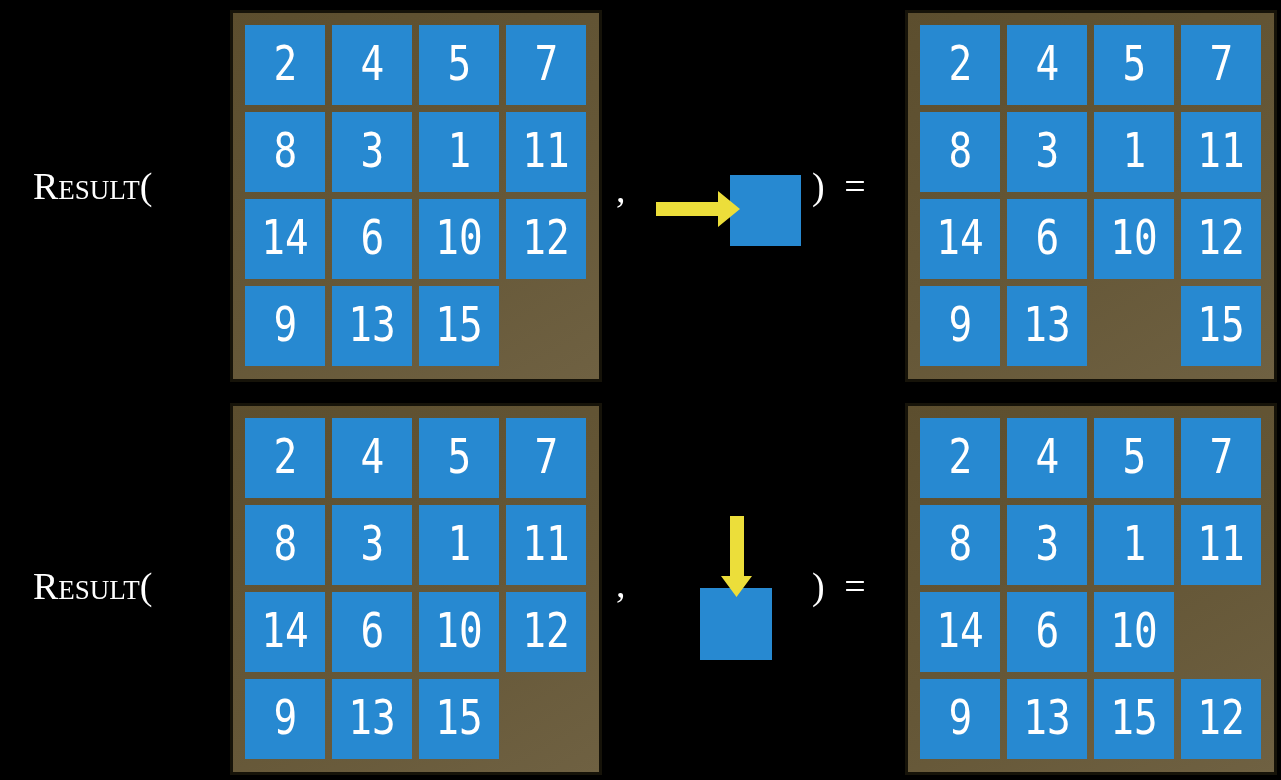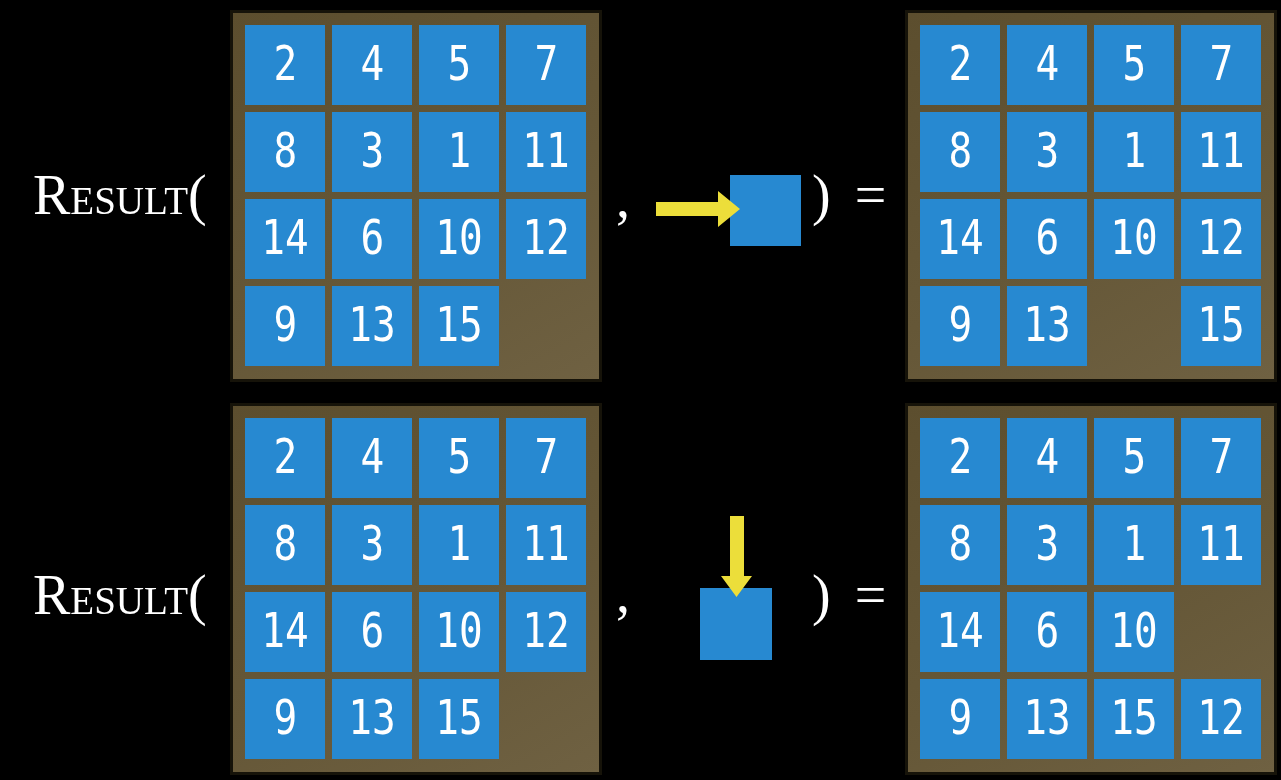--- a/index.html
+++ b/index.html
@@ -6,21 +6,21 @@
   .canvas{
     position:relative;width:1281px;height:780px;
     background:var(--background,#000);
     overflow:hidden;
     font-family:"Liberation Serif",serif;
   }
   .row-group{display:contents;}
   .serif-text{
     position:absolute;
     color:var(--text-white,#fff);
-    font-size:56px;line-height:1;
+    font-size:38px;line-height:1;
     font-family:"Liberation Serif",serif;
     white-space:pre;
   }
   .fn-label{font-variant:small-caps;}
   .close-label{word-spacing:10px;}
   .board{
     position:absolute;width:372px;height:372px;box-sizing:border-box;
     border:3px solid var(--board-border,#161309);
     background:linear-gradient(150deg,
       var(--board-brown-dark,#5c4e2e) 0%,

